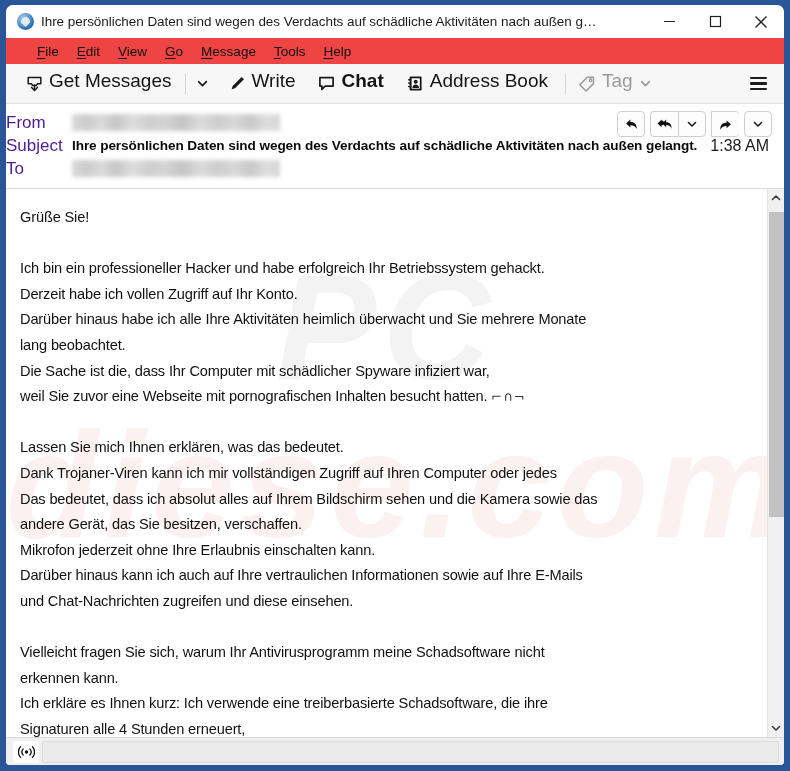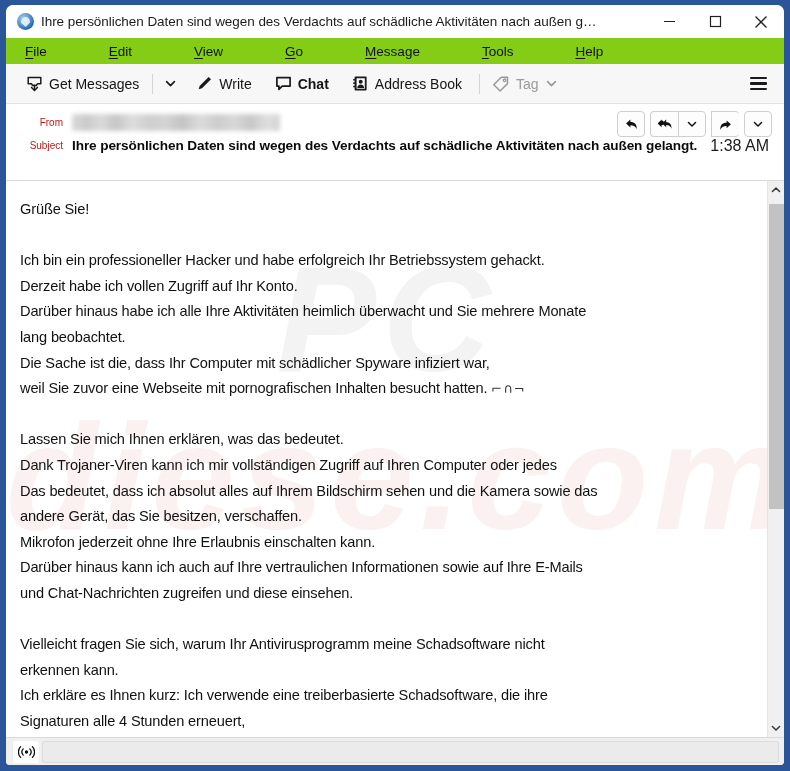--- a/index.html
+++ b/index.html
@@ -76,23 +76,22 @@
     flex: 0 0 auto;
   }
   .win-btn svg { display: block; }
 
   
   #menu-bar {
     height: 26px;
     min-height: 26px;
     display: flex;
     align-items: center;
-    padding-left: 10px;
-    background: #84cc16;
-    gap: 44px;
+    padding-left: 22px;
+    background: #ef4444;
   }
   .menu-item {
     font-size: 13.5px;
     color: #101010;
     padding: 2px 9px;
     white-space: nowrap;
   }
   .menu-item u { text-decoration: underline; text-underline-offset: 1.5px; }
 
   
@@ -100,26 +99,25 @@
     height: 40px;
     min-height: 40px;
     background: #f7f7f7;
     border-bottom: 1px solid #e2e2e2;
     display: flex;
     align-items: center;
     padding: 0 11px 0 13px;
   }
   .tool-btn {
     display: flex;
-    align-items: center;
     gap: 6px;
     height: 28px;
     padding: 0 7px;
     border-radius: 4px;
-    font-size: 14px;
+    font-size: 19px;
     color: #141414;
     white-space: nowrap;
   }
   .tool-btn.disabled { color: #9a9a9a; }
   .tool-ico { display: flex; align-items: center; justify-content: center; flex: 0 0 auto; }
   .tool-sep {
     width: 1px; height: 20px;
     background: #d4d4d4;
     margin: 0 6px;
     flex: 0 0 auto;
@@ -153,23 +151,22 @@
   }
   .hdr-row {
     display: flex;
     align-items: center;
     min-height: 23px;
     padding-right: 12px;
   }
   .hdr-label {
     width: 66px;
     min-width: 66px;
-    text-align: right;
-    font-size: 10px;
-    color: #b91c1c;
+    font-size: 17px;
+    color: #4c1d95;
     padding-right: 9px;
   }
   .redacted {
     height: 17px;
     width: 208px;
     border-radius: 1px;
     background: linear-gradient(90deg,
       #d7d7d7 0%, #c9c9c9 7%, #d9d9d9 14%, #c4c4c4 21%, #dcdcdc 29%,
       #cdcdcd 37%, #d2d2d2 45%, #c2c2c2 53%, #dadada 62%, #cbcbcb 70%,
       #d6d6d6 78%, #c6c6c6 86%, #dedede 94%, #d2d2d2 100%);
@@ -435,20 +432,24 @@
         <div class="hdr-label">From</div>
         <div class="redacted"></div>
       </div>
 
       <div class="hdr-row">
         <div class="hdr-label">Subject</div>
         <div id="subject-text">Ihre persönlichen Daten sind wegen des Verdachts auf schädliche Aktivitäten nach außen gelangt.</div>
         <div id="msg-time">1:38 AM</div>
       </div>
 
+      <div class="hdr-row">
+        <div class="hdr-label">To</div>
+        <div class="redacted"></div>
+      </div>
 
       <div id="hdr-actions">
         <div class="act-btn">
           <svg width="15" height="15" viewBox="0 0 15 15">
             <path d="M6.4 2.6L2.1 6.5l4.3 3.9V8.2c3.4 0 5.3 1.3 6.3 3.9.2-4.6-1.9-7.1-6.3-7.1z" fill="#111"></path>
           </svg>
         </div>
         <div class="act-group">
           <div class="act-btn">
             <svg width="16" height="15" viewBox="0 0 16 15">

